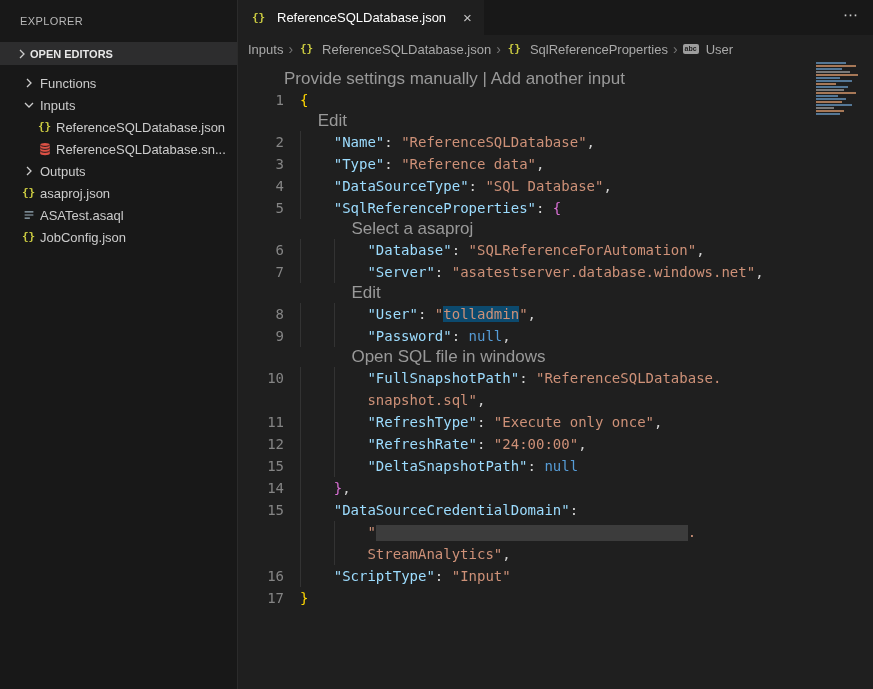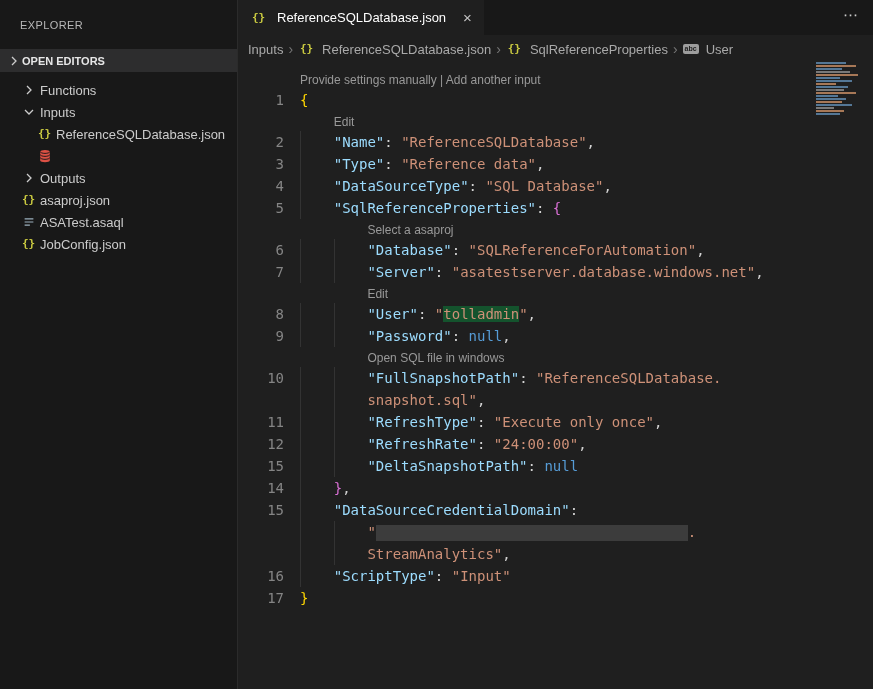--- a/index.html
+++ b/index.html
@@ -2,22 +2,22 @@
 <html><head>
 <meta charset="utf-8">
 <style>
   *{margin:0;padding:0;box-sizing:border-box}
   html,body{width:873px;height:689px;overflow:hidden}
   body{background:#1f1f1f;font-family:"Liberation Sans",sans-serif;color:#ccc}
   .app{display:flex;width:873px;height:689px}
 
   
   .sidebar{width:238px;flex:none;background:#181818;border-right:1px solid #2b2b2b;display:flex;flex-direction:column}
-  .sidebar-title{height:49px;display:flex;align-items:center;padding-left:20px;font-size:11px;letter-spacing:.4px;color:#b8b8b8}
-  .section{height:23px;background:#2d2d2e;display:flex;align-items:center;font-size:11px;font-weight:bold;color:#e7e7e7;padding-left:6px;margin-bottom:2px;cursor:pointer}
+  .sidebar-title{height:42px;display:flex;align-items:center;padding-left:20px;font-size:11px;letter-spacing:.4px;color:#b8b8b8}
+  .section{height:23px;background:#2d2d2e;display:flex;align-items:center;font-size:11px;font-weight:bold;color:#e7e7e7;padding-left:14px;margin-bottom:2px;cursor:pointer}
   .section .chev{width:16px;height:16px;flex:none;display:inline-flex;align-items:center;justify-content:center}
   .tree{padding-top:5px}
   .row{height:22px;display:flex;align-items:center;font-size:13px;color:#cccccc;cursor:pointer;white-space:nowrap;overflow:hidden}
   .ico{width:17px;height:16px;flex:none;display:inline-flex;align-items:center;justify-content:center;margin-right:3px}
   .ico-json{font-family:"DejaVu Sans Mono",monospace;font-weight:bold;font-size:11px;color:#cbcb41;line-height:16px}
   .ico-abc{font-size:7px;font-weight:bold;background:#9d9d9d;color:#222;border-radius:2px;padding:0 2px;line-height:10px;height:10px;width:auto}
   .rowlabel{overflow:hidden;text-overflow:ellipsis}
 
   
   .editor{flex:1;position:relative;background:#1f1f1f;overflow:hidden}
@@ -30,31 +30,31 @@
   .breadcrumbs{height:28px;display:flex;align-items:center;padding-left:10px;font-size:13px;color:#a9a9a9;white-space:nowrap}
   .bc-item{display:inline-flex;align-items:center;gap:4px;cursor:pointer}
   .bc-sep{color:#767676;margin:0 5px;font-size:14px}
 
   
   .code{padding-top:6px;font-family:"DejaVu Sans Mono",monospace;font-size:14px}
   .cl{height:22px;line-height:22px;white-space:pre}
   .ll{height:20px;line-height:20px;white-space:pre}
   .gut{display:inline-block;width:46px;text-align:right;color:#858585;vertical-align:top}
   .bod{margin-left:16px}
-  .lensbod{display:inline-block;margin-left:16px;font-family:"Liberation Sans",sans-serif;font-size:12px;color:#999999}
+  .lensbod{display:inline-block;font-family:"Liberation Sans",sans-serif;font-size:17px;color:#999999}
   .lens-part{cursor:pointer}
   .lens-sep{color:#999999}
   .ind{display:inline-block;width:4ch;height:22px;vertical-align:top;box-shadow:inset 1px 0 0 #333333}
   .tk-key{color:#9cdcfe}
   .tk-str{color:#ce9178}
   .tk-kw{color:#569cd6}
   .tk-punct{color:#d4d4d4}
   .tk-b0{color:#ffd700}
   .tk-b1{color:#da70d6}
-  .tk-hl{color:#ce9178;background:#14532d}
+  .tk-hl{color:#ce9178;background:#0c4a6e}
   .tk-redact{display:inline-block;width:312px;height:16px;background:#3c3c3c;vertical-align:middle}
 
   
   .minimap{position:absolute;right:5px;top:62px;width:52px;height:70px;cursor:pointer}
   .mm-row{height:2px;margin-bottom:1px;opacity:.85}
 </style>
 </head>
 <body>
 
 <div class="app">
@@ -93,20 +93,21 @@
           <span class="ico ico-json">{}</span>
           <span class="rowlabel">ReferenceSQLDatabase.json</span>
         </div>
         <div class="row" style="padding-left: 36px;">
           <span class="ico">
             <svg width="14" height="14" viewBox="0 0 16 16">
               <path fill="#dd5145" d="M8 1C5 1 2.5 1.9 2.5 3v10c0 1.1 2.5 2 5.5 2s5.5-.9 5.5-2V3C13.5 1.9 11 1 8 1z"></path>
               <path fill="none" stroke="#181818" stroke-width="1.1" d="M2.5 3c0 1.1 2.5 2 5.5 2s5.5-.9 5.5-2M2.5 6.4c0 1.1 2.5 2 5.5 2s5.5-.9 5.5-2M2.5 9.8c0 1.1 2.5 2 5.5 2s5.5-.9 5.5-2"></path>
             </svg>
           </span>
+          <span class="rowlabel">ReferenceSQLDatabase.sn...</span>
         </div>
         <div class="row" style="padding-left: 20px;">
           <span class="ico">
             <svg width="16" height="16" viewBox="0 0 16 16">
               <path d="M6 4l4 4-4 4" fill="none" stroke="#cccccc" stroke-width="1.3"></path>
             </svg>
           </span>
           <span class="rowlabel">Outputs</span>
         </div>
         <div class="row" style="padding-left: 20px;">

